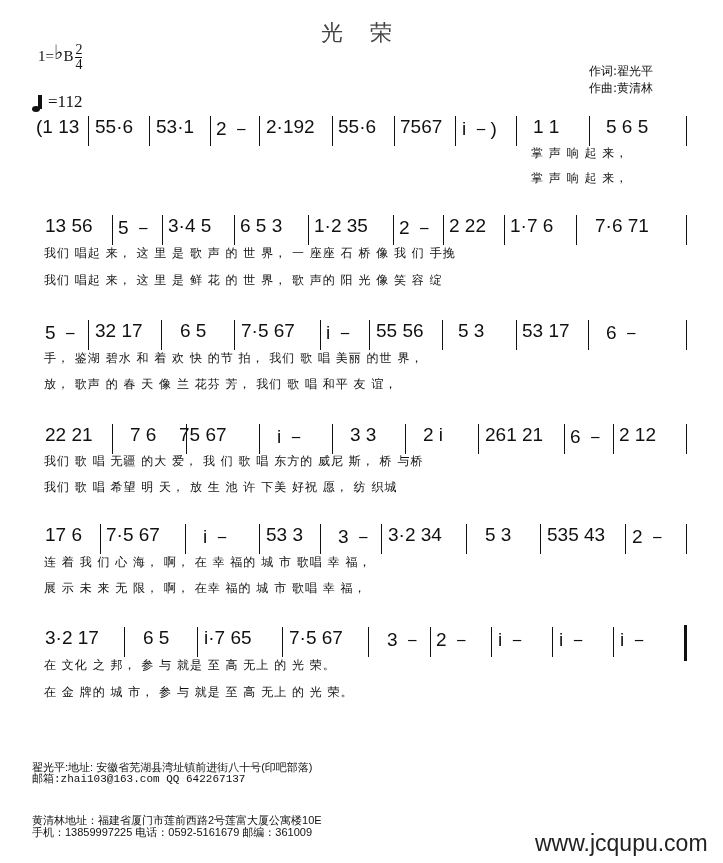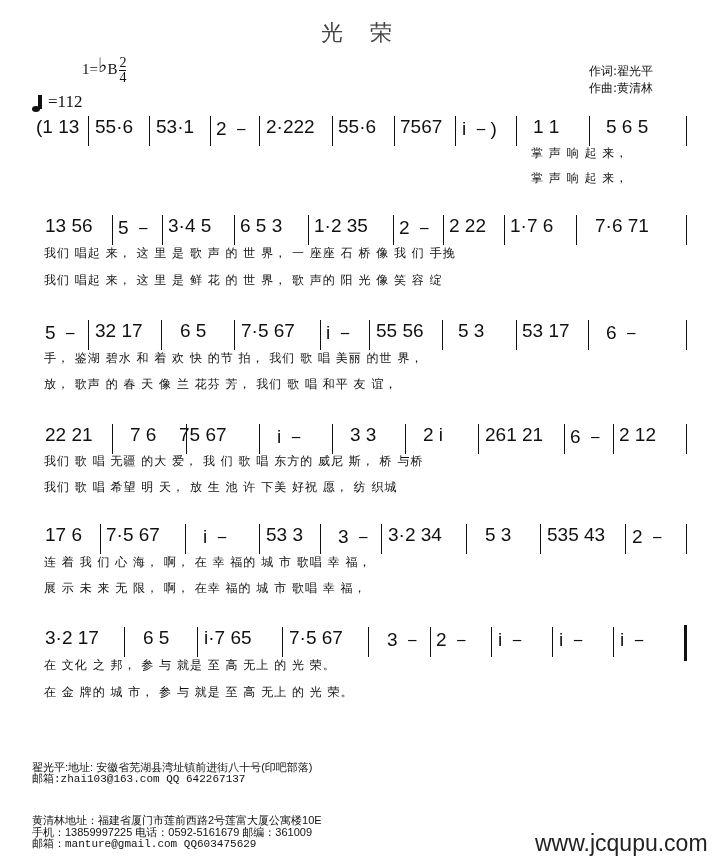--- a/index.html
+++ b/index.html
@@ -1,18 +1,18 @@
 <!DOCTYPE html>
 <html><head>
 <meta charset="utf-8">
 <style>
   html,body{margin:0;padding:0;background:#fff;}
   body{width:723px;height:863px;position:relative;overflow:hidden;font-family:"DejaVu Sans",sans-serif;color:#111;}
   .title{position:absolute;left:0;width:723px;top:18px;text-align:center;font-size:22px;letter-spacing:10px;color:#444;font-family:"DejaVu Serif",serif;}
-  .key{position:absolute;left:38px;top:56px;font-family:"Liberation Serif",serif;font-size:15px;line-height:15px;margin-left:44px;}
+  .key{position:absolute;left:38px;top:43px;font-family:"Liberation Serif",serif;font-size:15px;line-height:15px;}
   .key .flat{font-size:20px;position:relative;top:-2px;}
   .key .frac{display:inline-block;vertical-align:middle;text-align:center;font-size:14px;line-height:14px;margin-left:2px;}
   .key .frac span{display:block;}
   .key .frac .num{border-bottom:1px solid #111;}
   .tempo{position:absolute;left:38px;top:92px;font-family:"Liberation Serif",serif;font-size:17px;}
   .tempo .note{display:inline-block;width:4px;height:14px;background:#111;position:relative;margin-right:6px;top:2px;}
   .tempo .note::after{content:"";position:absolute;left:-6px;bottom:-3px;width:8px;height:6px;border-radius:50%;background:#111;}
   .credits{position:absolute;left:589px;top:63px;font-size:12px;line-height:17px;}
   .row{position:absolute;left:0;width:723px;}
   .notes{position:absolute;top:0;height:30px;font-family:"Liberation Sans",sans-serif;font-size:19px;white-space:nowrap;}
@@ -40,21 +40,21 @@
 
 <div class="row" style="top:116px;">
   <div class="notes" style="left:36px;">(1 13</div>
   <div class="bar" style="left:88px;"></div>
   <div class="notes" style="left:95px;">55·6</div>
   <div class="bar" style="left:149px;"></div>
   <div class="notes" style="left:156px;">53·1</div>
   <div class="bar" style="left:210px;"></div>
   <div class="notes" style="left:216px;">2 －</div>
   <div class="bar" style="left:259px;"></div>
-  <div class="notes" style="left:266px;">2·222</div>
+  <div class="notes" style="left:266px;">2·192</div>
   <div class="bar" style="left:332px;"></div>
   <div class="notes" style="left:338px;">55·6</div>
   <div class="bar" style="left:394px;"></div>
   <div class="notes" style="left:400px;">7567</div>
   <div class="bar" style="left:455px;"></div>
   <div class="notes" style="left:462px;">i －)</div>
   <div class="bar" style="left:516px;"></div>
   <div class="notes" style="left:533px;">1  1</div>
   <div class="bar" style="left:589px;"></div>
   <div class="notes" style="left:606px;">5  6  5</div>
@@ -178,16 +178,15 @@
   <div class="lyr" style="left:44px;top:57px;">在 金 牌的 城 市， 参 与 就是 至 高 无上 的 光 荣。</div>
 </div>
 
 <div class="footer" style="top:761px;">
   <div>翟光平:地址: 安徽省芜湖县湾址镇前进街八十号(印吧部落)</div>
   <div class="mono">邮箱:zhai103@163.com  QQ 642267137</div>
 </div>
 <div class="footer" style="top:814px;">
   <div>黄清林地址：福建省厦门市莲前西路2号莲富大厦公寓楼10E</div>
   <div>手机：13859997225  电话：0592-5161679   邮编：361009</div>
-  <div class="mono">邮箱：manture@gmail.com  QQ603475629</div>
 </div>
 
 <div class="wm">www.jcqupu.com</div>
 
 </body></html>

